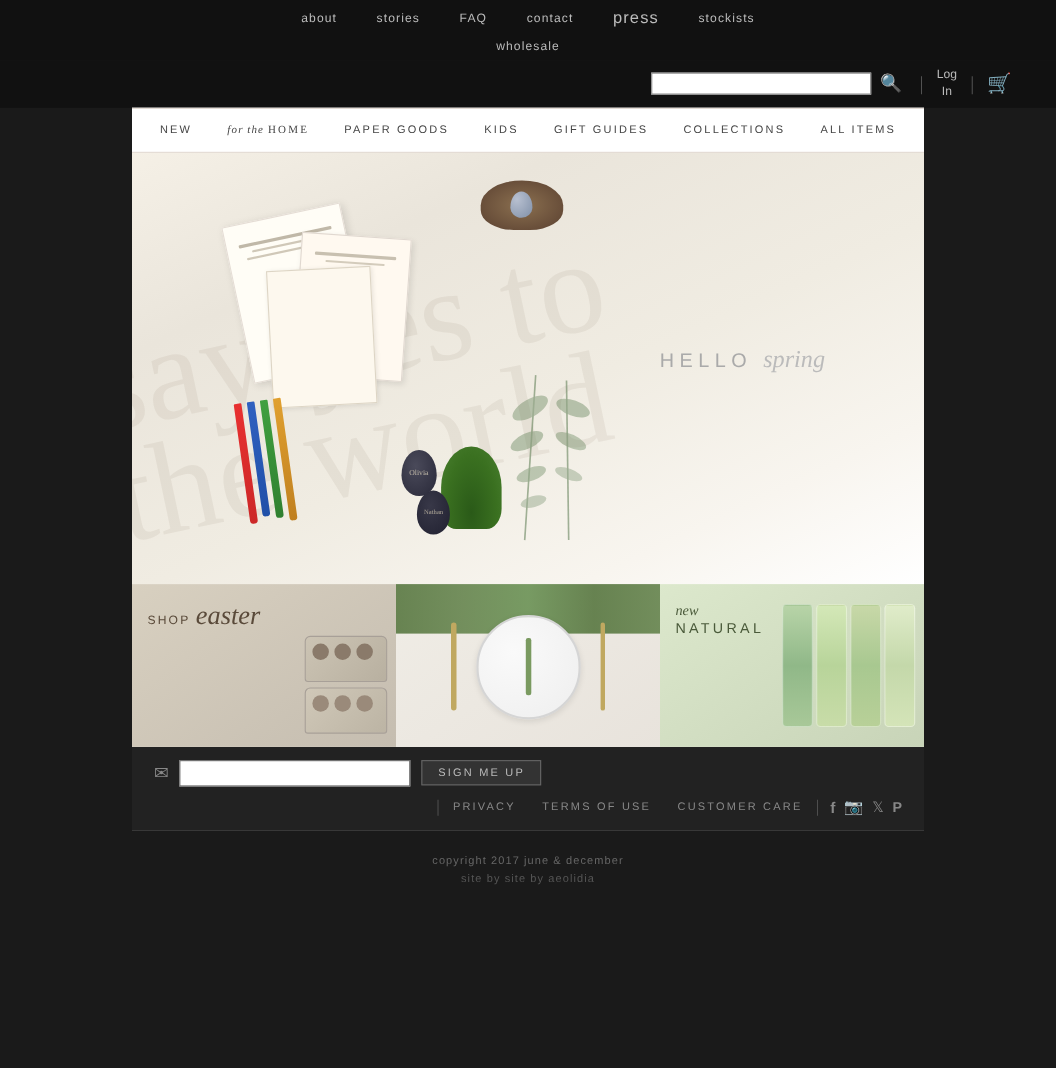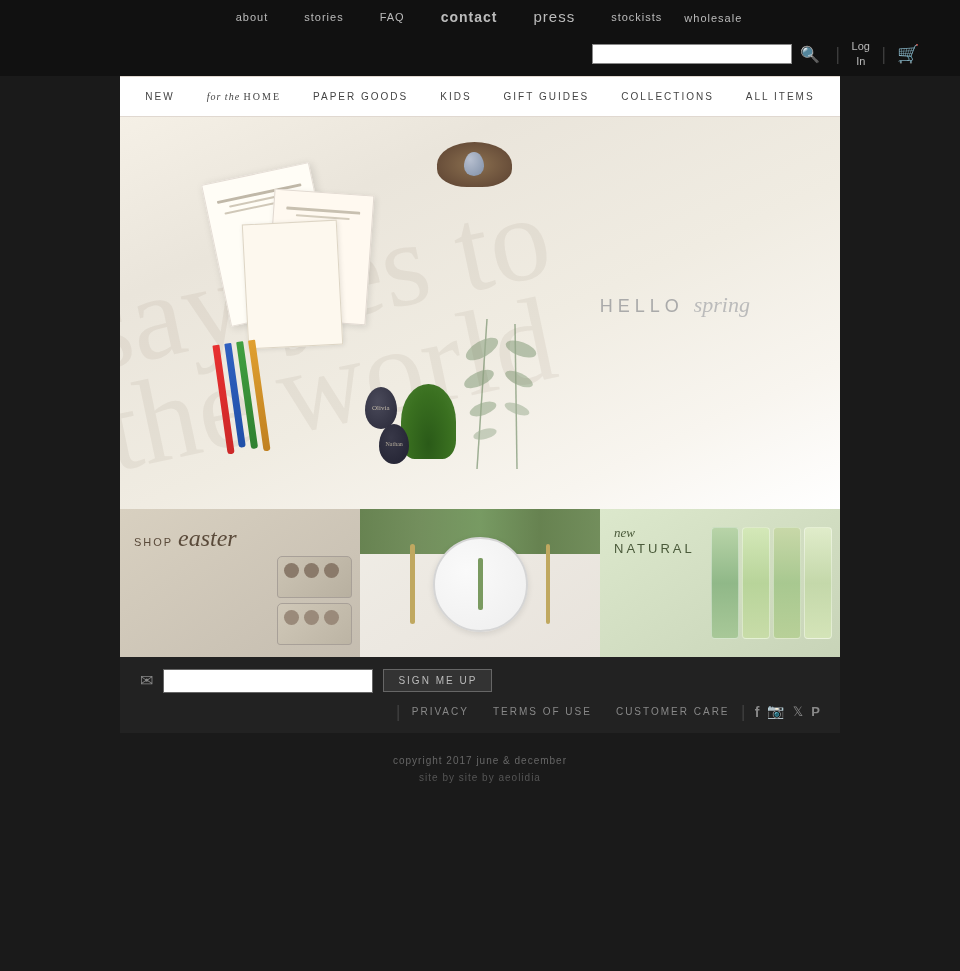--- a/index.html
+++ b/index.html
@@ -40,26 +40,26 @@
       line-height: 0.8;
       margin-left: -20px;
     }
   </style>
 </head>
 <body>
 
 <div class="site-wrapper">
 
   <div style="background:#111; padding:5px 0;">
-    <div style="display:flex; justify-content:center; align-items:center; gap:4px; flex-direction:row;">
+    <div style="display:flex; justify-content:center; align-items:center; gap:4px; flex-direction:column;">
       <div style="display:flex; align-items:center; justify-content:center;">
         <a href="#" style="color:#bbb; text-decoration:none; font-family:Arial,sans-serif; font-size:11px; letter-spacing:1px; padding:3px 18px;">about</a>
         <a href="#" style="color:#bbb; text-decoration:none; font-family:Arial,sans-serif; font-size:11px; letter-spacing:1px; padding:3px 18px;">stories</a>
         <a href="#" style="color:#bbb; text-decoration:none; font-family:Arial,sans-serif; font-size:11px; letter-spacing:1px; padding:3px 18px;">FAQ</a>
-        <a href="#" style="color:#bbb; text-decoration:none; font-family:Arial,sans-serif; font-size:14px; letter-spacing:1px; padding:3px 18px;font-weight:bold;">contact</a>
+        <a href="#" style="color:#bbb; text-decoration:none; font-family:Arial,sans-serif; font-size:11px; letter-spacing:1px; padding:3px 18px;">contact</a>
         <a href="#" style="color:#bbb; text-decoration:none; font-family:Arial,sans-serif; font-size:15px; letter-spacing:1px; padding:3px 18px;">press</a>
         <a href="#" style="color:#bbb; text-decoration:none; font-family:Arial,sans-serif; font-size:11px; letter-spacing:1px; padding:3px 18px;">stockists</a>
       </div>
       <div>
         <a href="#" style="color:#bbb; text-decoration:none; font-family:Arial,sans-serif; font-size:11px; letter-spacing:1px;">wholesale</a>
       </div>
     </div>
   </div>
 
   <div style="background:#111; display:flex; justify-content:flex-end; align-items:center; padding:6px 40px; gap:12px;">

